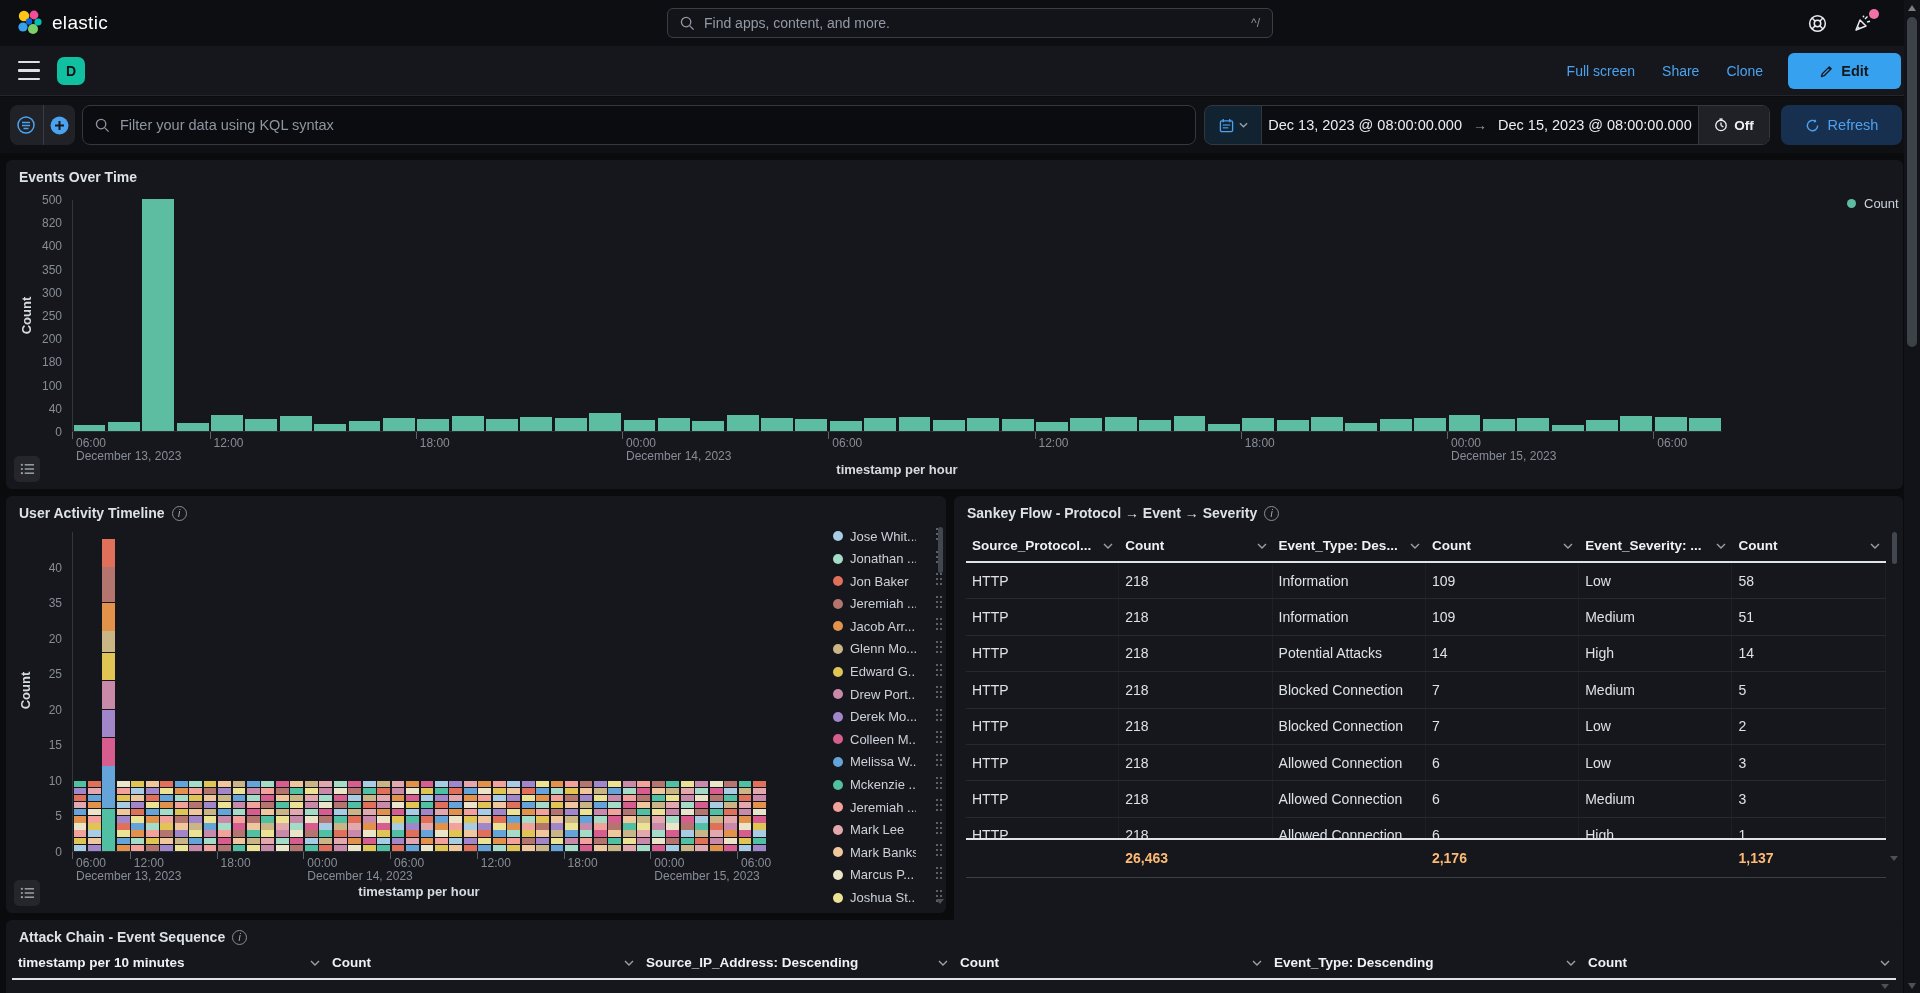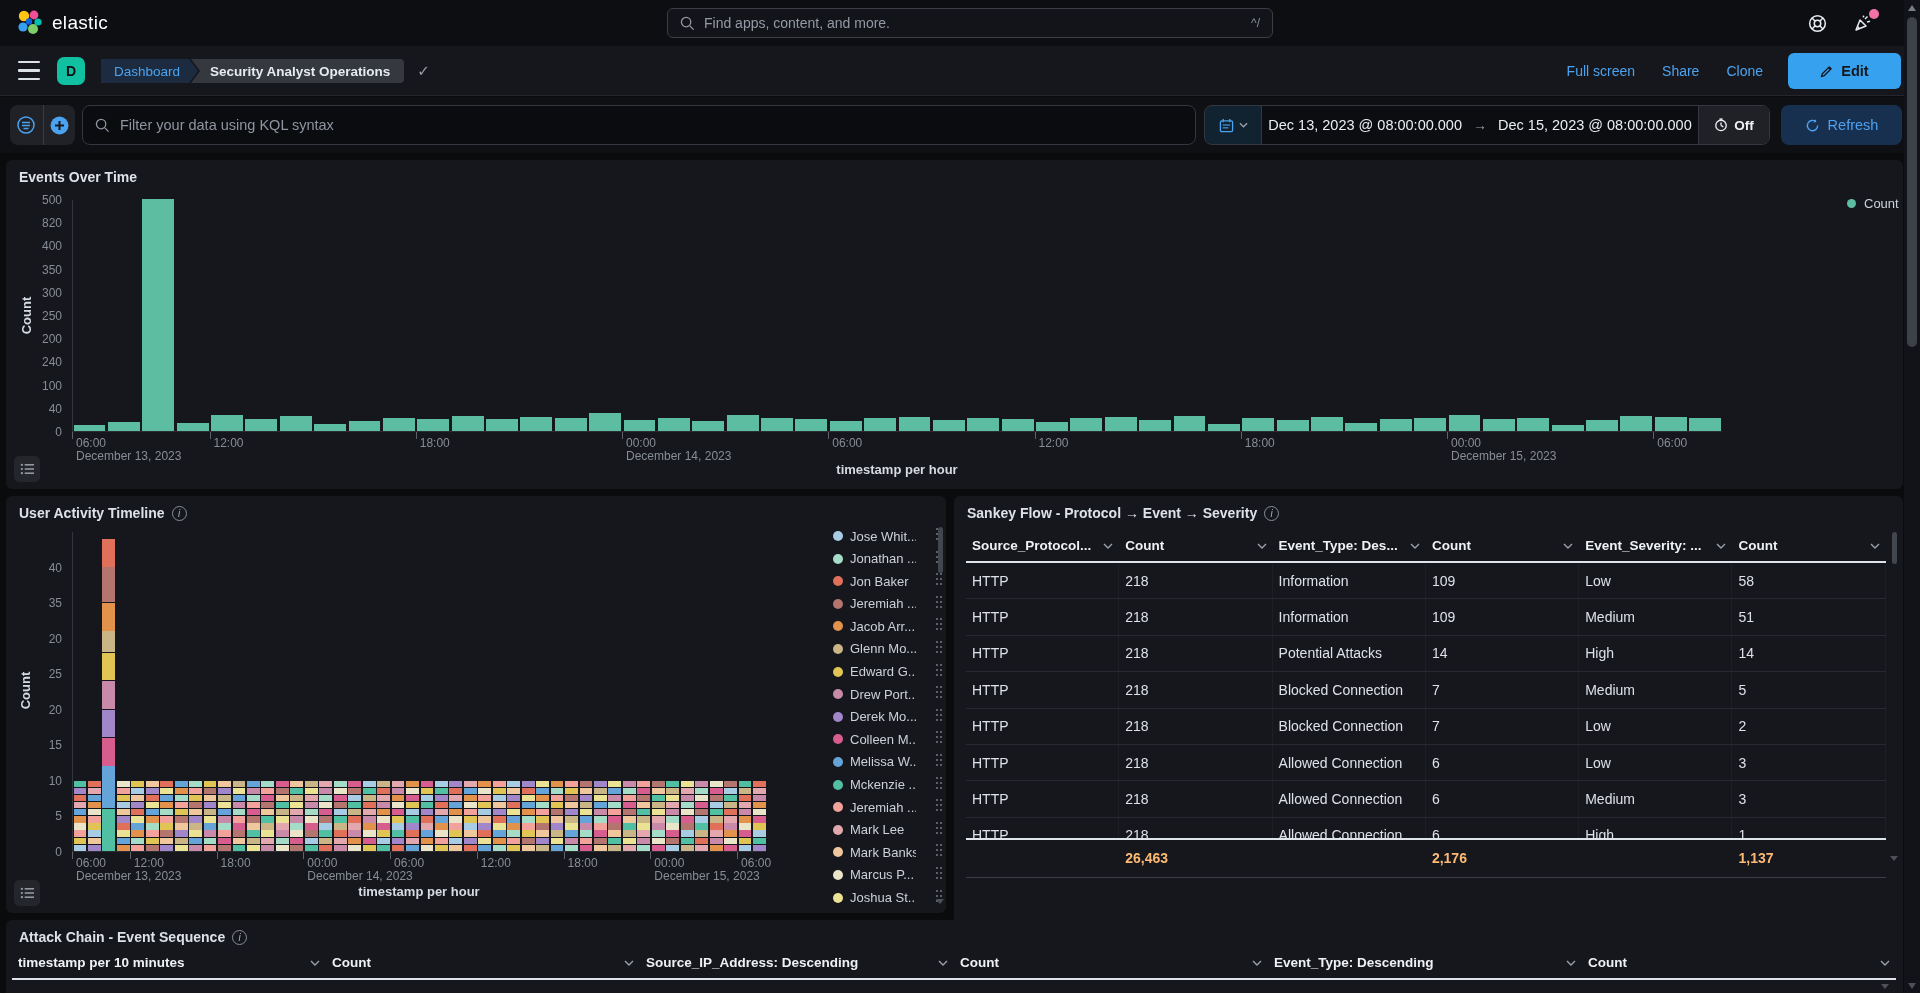--- a/index.html
+++ b/index.html
@@ -176,25 +176,20 @@
     </div>
   </div>
 
   <div class="navbar">
     <div class="hamburger">
         <span></span>
         <span></span>
         <span></span>
       </div>
     <div class="space-badge">D</div>
-    <div class="breadcrumbs">
-      <div class="crumb1">Dashboard</div>
-      <div class="crumb2">Security Analyst Operations</div>
-      <span class="crumb-check">✓</span>
-    </div>
     <div class="nav-actions">
       <span class="nav-link">Full screen</span>
       <span class="nav-link">Share</span>
       <span class="nav-link">Clone</span>
       <div class="edit-btn">
         <svg width="13" height="13" viewBox="0 0 14 14">
           <path d="M1.5 12.5 L2.5 9.5 L10 2 L12 4 L4.5 11.5 Z M9 3 L11 5" fill="none" stroke="#14181e" stroke-width="1.4" stroke-linejoin="round"></path>
         </svg>
         <span>Edit</span>
       </div>
@@ -265,21 +260,21 @@
 
   <div class="panel" id="panel1">
     <div class="panel-title">
       <span>Events Over Time</span>
     </div>
     <div class="vlabel" style="left:-40px; top:148px;">Count</div>
     <div id="c1-yticks">
         <div class="ytick" style="top: 265px;">0</div>
         <div class="ytick" style="top: 241.8px;">40</div>
         <div class="ytick" style="top: 218.6px;">100</div>
-        <div class="ytick" style="top: 195.4px;">240</div>
+        <div class="ytick" style="top: 195.4px;">180</div>
         <div class="ytick" style="top: 172.2px;">200</div>
         <div class="ytick" style="top: 149px;">250</div>
         <div class="ytick" style="top: 125.8px;">300</div>
         <div class="ytick" style="top: 102.6px;">350</div>
         <div class="ytick" style="top: 79.4px;">400</div>
         <div class="ytick" style="top: 56.2px;">820</div>
         <div class="ytick" style="top: 33px;">500</div>
       </div>
     <div id="c1-plot" class="plot" style="left:66px; top:40px; width:1650px; height:232px;">
         <div class="bar" style="left: 0.5px; width: 31.975px; height: 6.032px; background: rgb(93, 189, 161);"></div>

